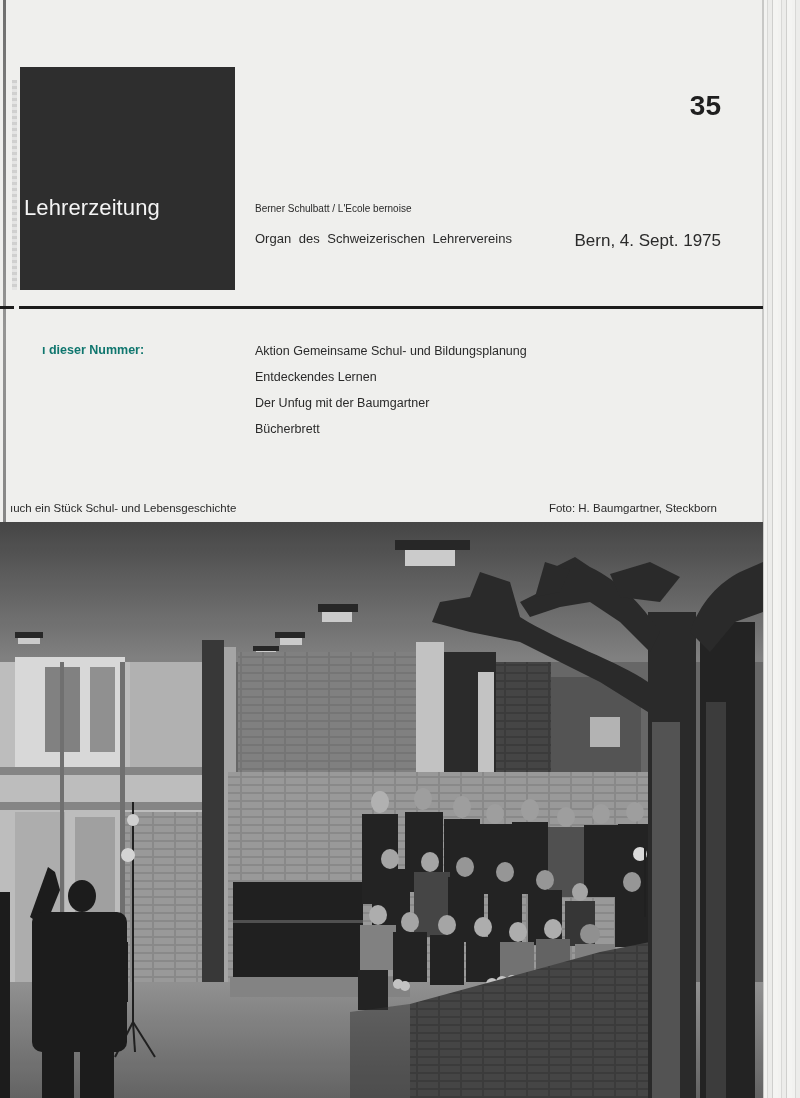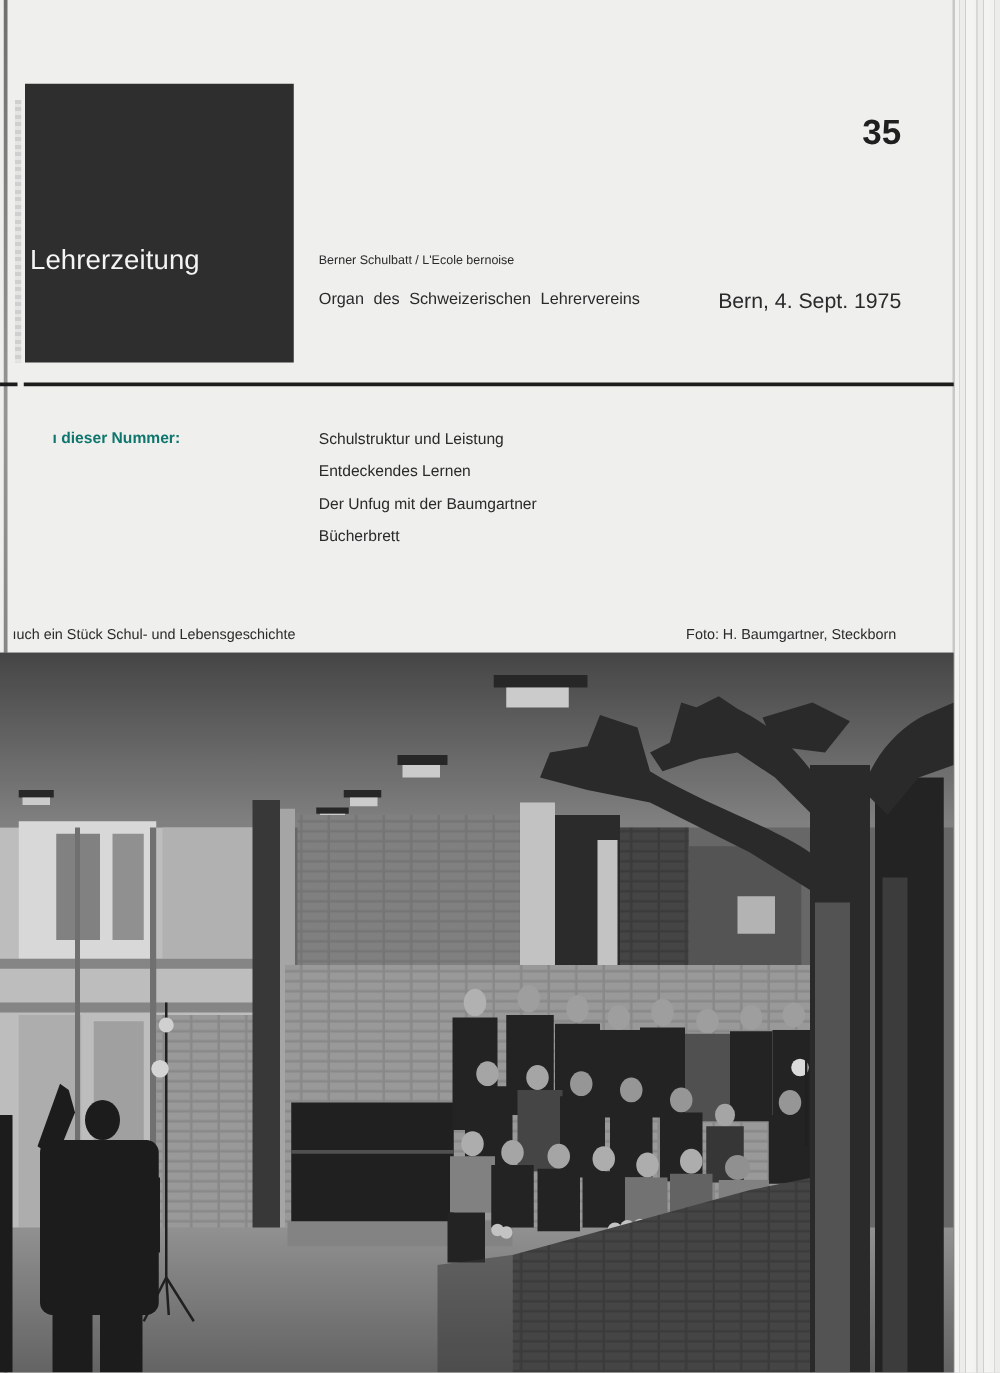--- a/index.html
+++ b/index.html
@@ -118,21 +118,21 @@
   <div class="issue-number">35</div>
   <div class="subtitle-1">Berner Schulbatt / L'Ecole bernoise</div>
   <div class="subtitle-2">Organ des Schweizerischen Lehrervereins</div>
   <div class="date-line">Bern, 4. Sept. 1975</div>
 
   <div class="rule"></div>
   <div class="rule-gap"></div>
 
   <div class="contents-label">ı dieser Nummer:</div>
   <ul class="contents-list">
-    <li>Schulstruktur und Leistung</li>
+    <li>Aktion Gemeinsame Schul- und Bildungsplanung</li>
     <li>Entdeckendes Lernen</li>
     <li>Der Unfug mit der Baumgartner</li>
     <li>Bücherbrett</li>
   </ul>
 
   <div class="caption-left">ıuch ein Stück Schul- und Lebensgeschichte</div>
   <div class="caption-right">Foto: H. Baumgartner, Steckborn</div>
 
   <div class="photo" title="Black-and-white photograph of a school hall: a conductor with raised arm in silhouette at left, a group of pupils posed on steps before a brick wall at right, a sculpted tree at far right, ceiling lamps overhead">
     <svg width="763" height="576" viewBox="0 0 763 576" xmlns="http://www.w3.org/2000/svg">

